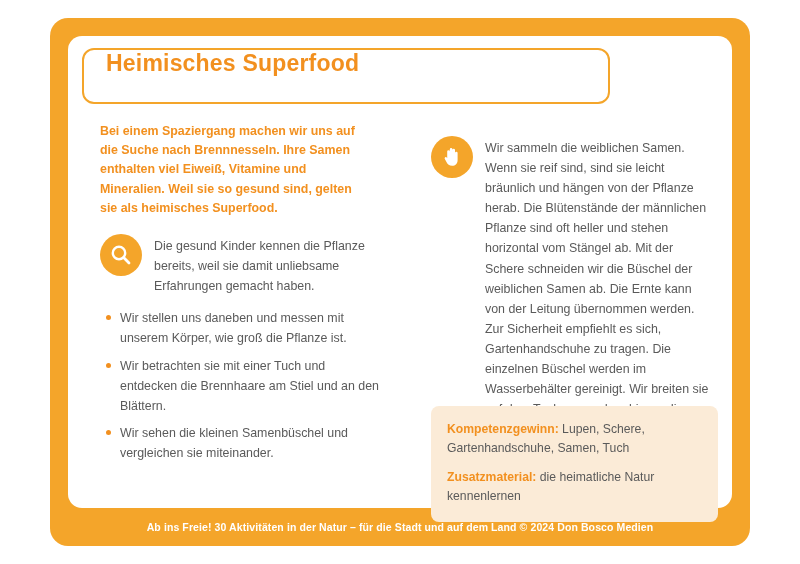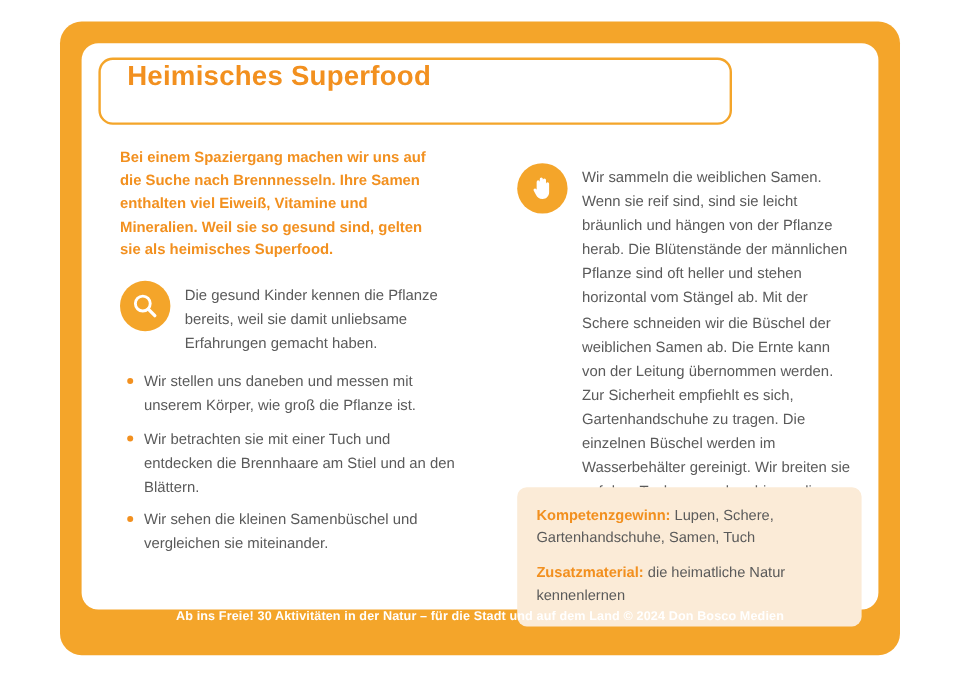--- a/index.html
+++ b/index.html
@@ -153,21 +153,21 @@
     color: #F2901F;
     font-weight: bold;
   }
   .footer {
     position: absolute;
     left: 0;
     bottom: 0;
     width: 100%;
     height: 38px;
     display: flex;
-    align-items: flex-start;
+    align-items: center;
     justify-content: center;
   }
   .footer span {
     color: #ffffff;
     font-size: 10.5px;
     font-weight: bold;
     letter-spacing: 0.1px;
   }
 </style>
 </head>

